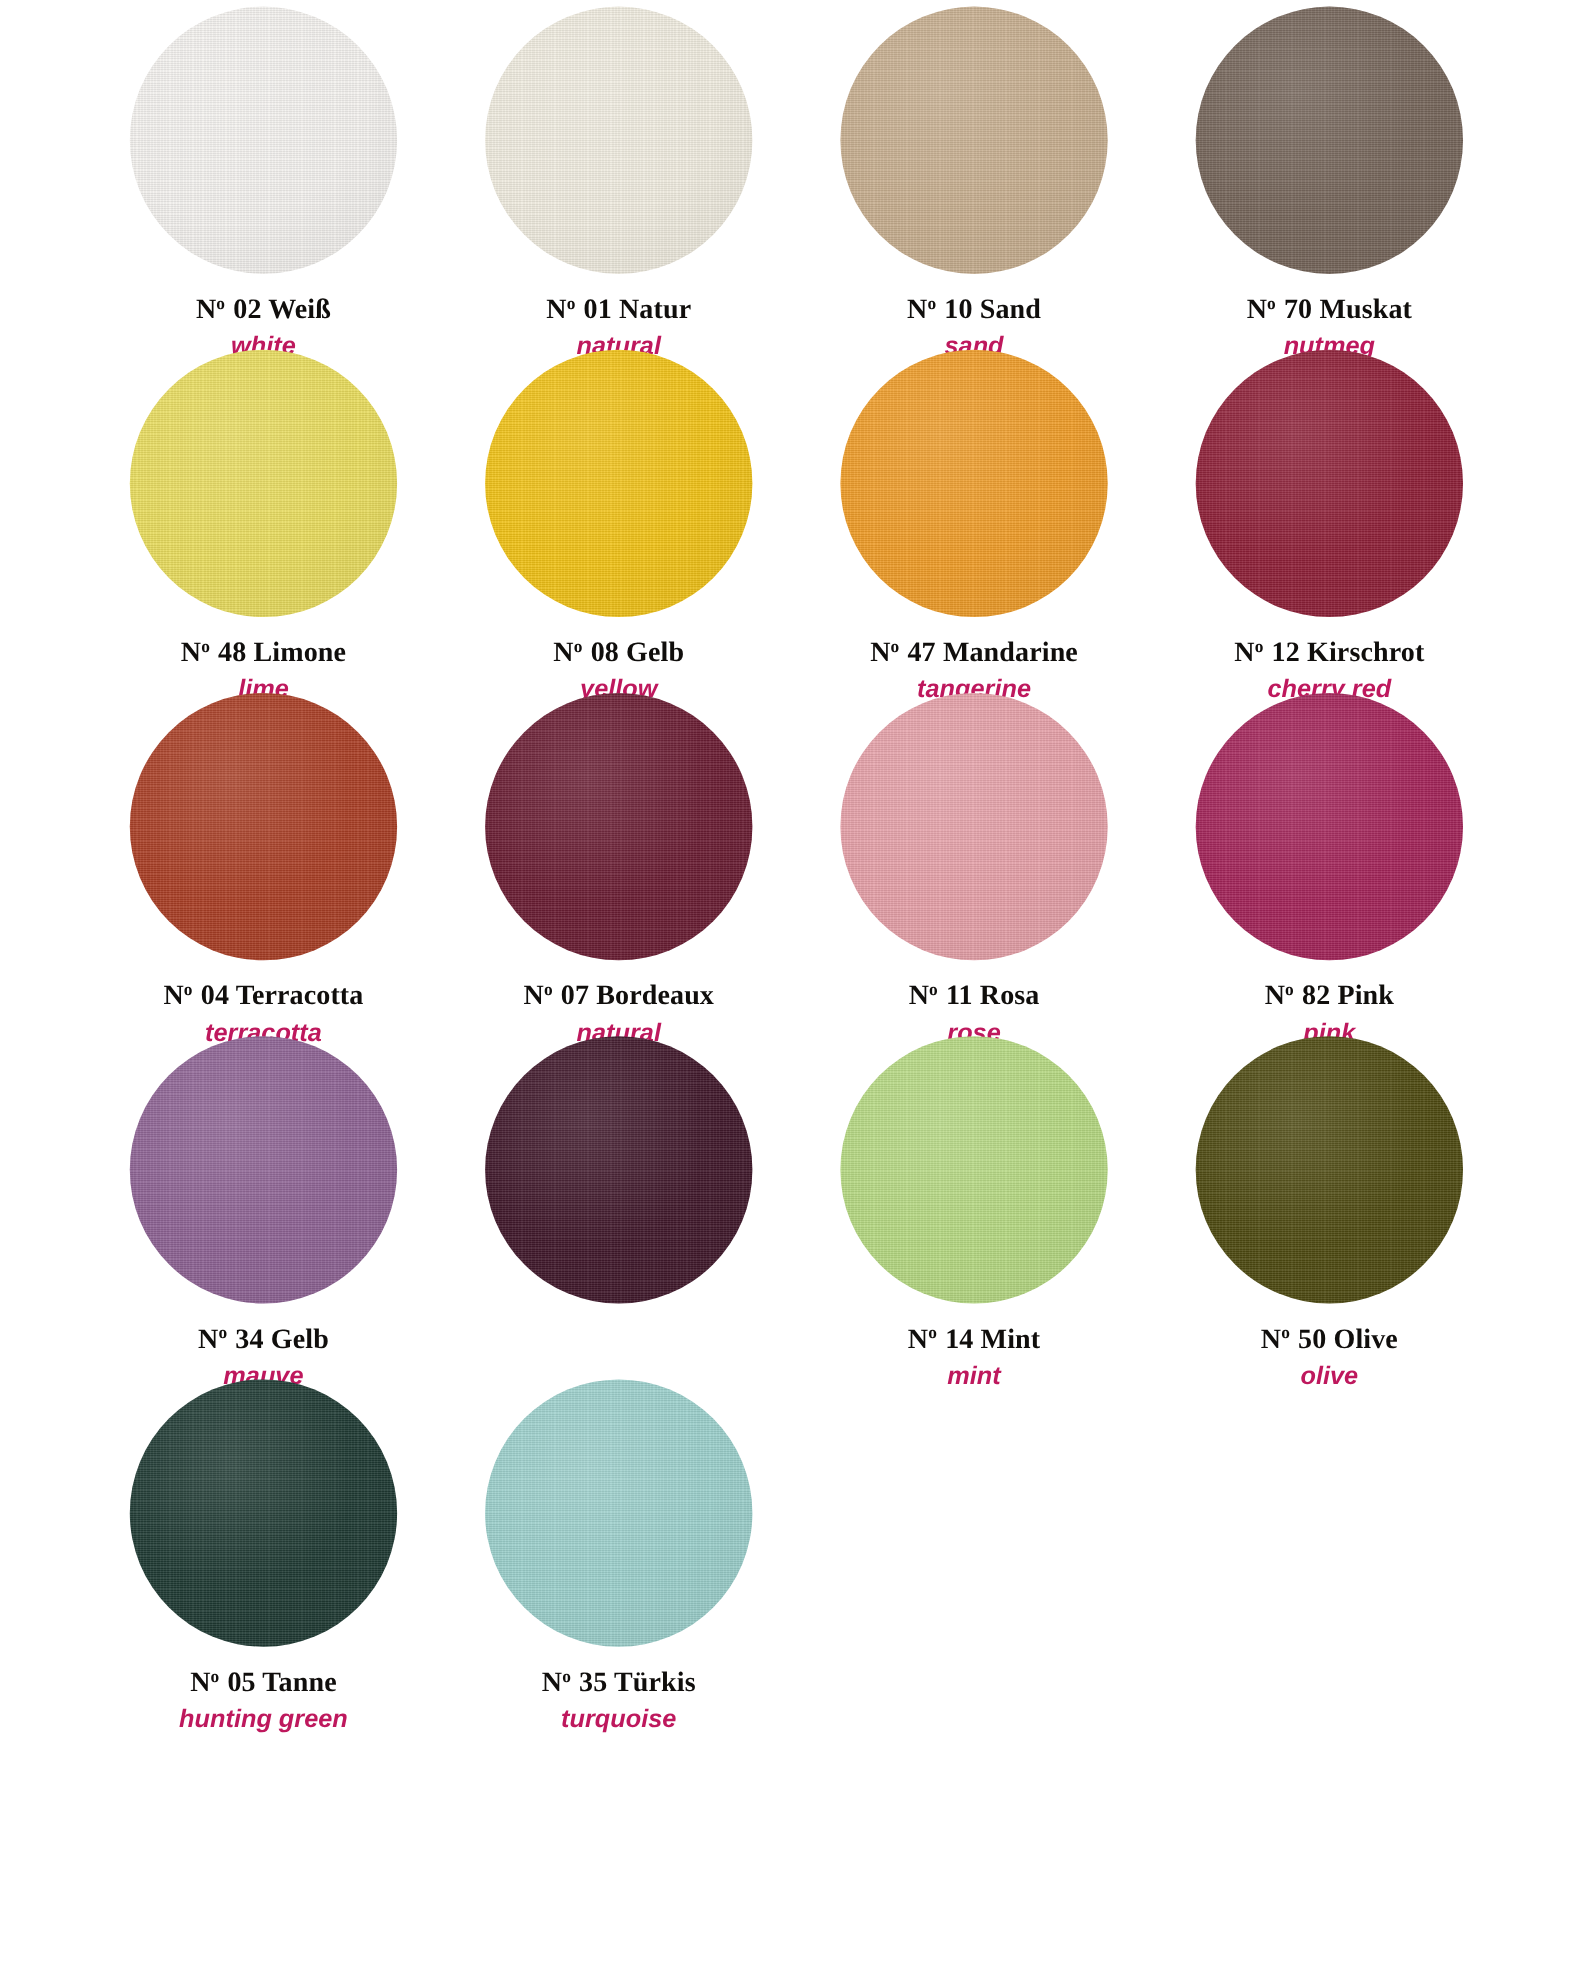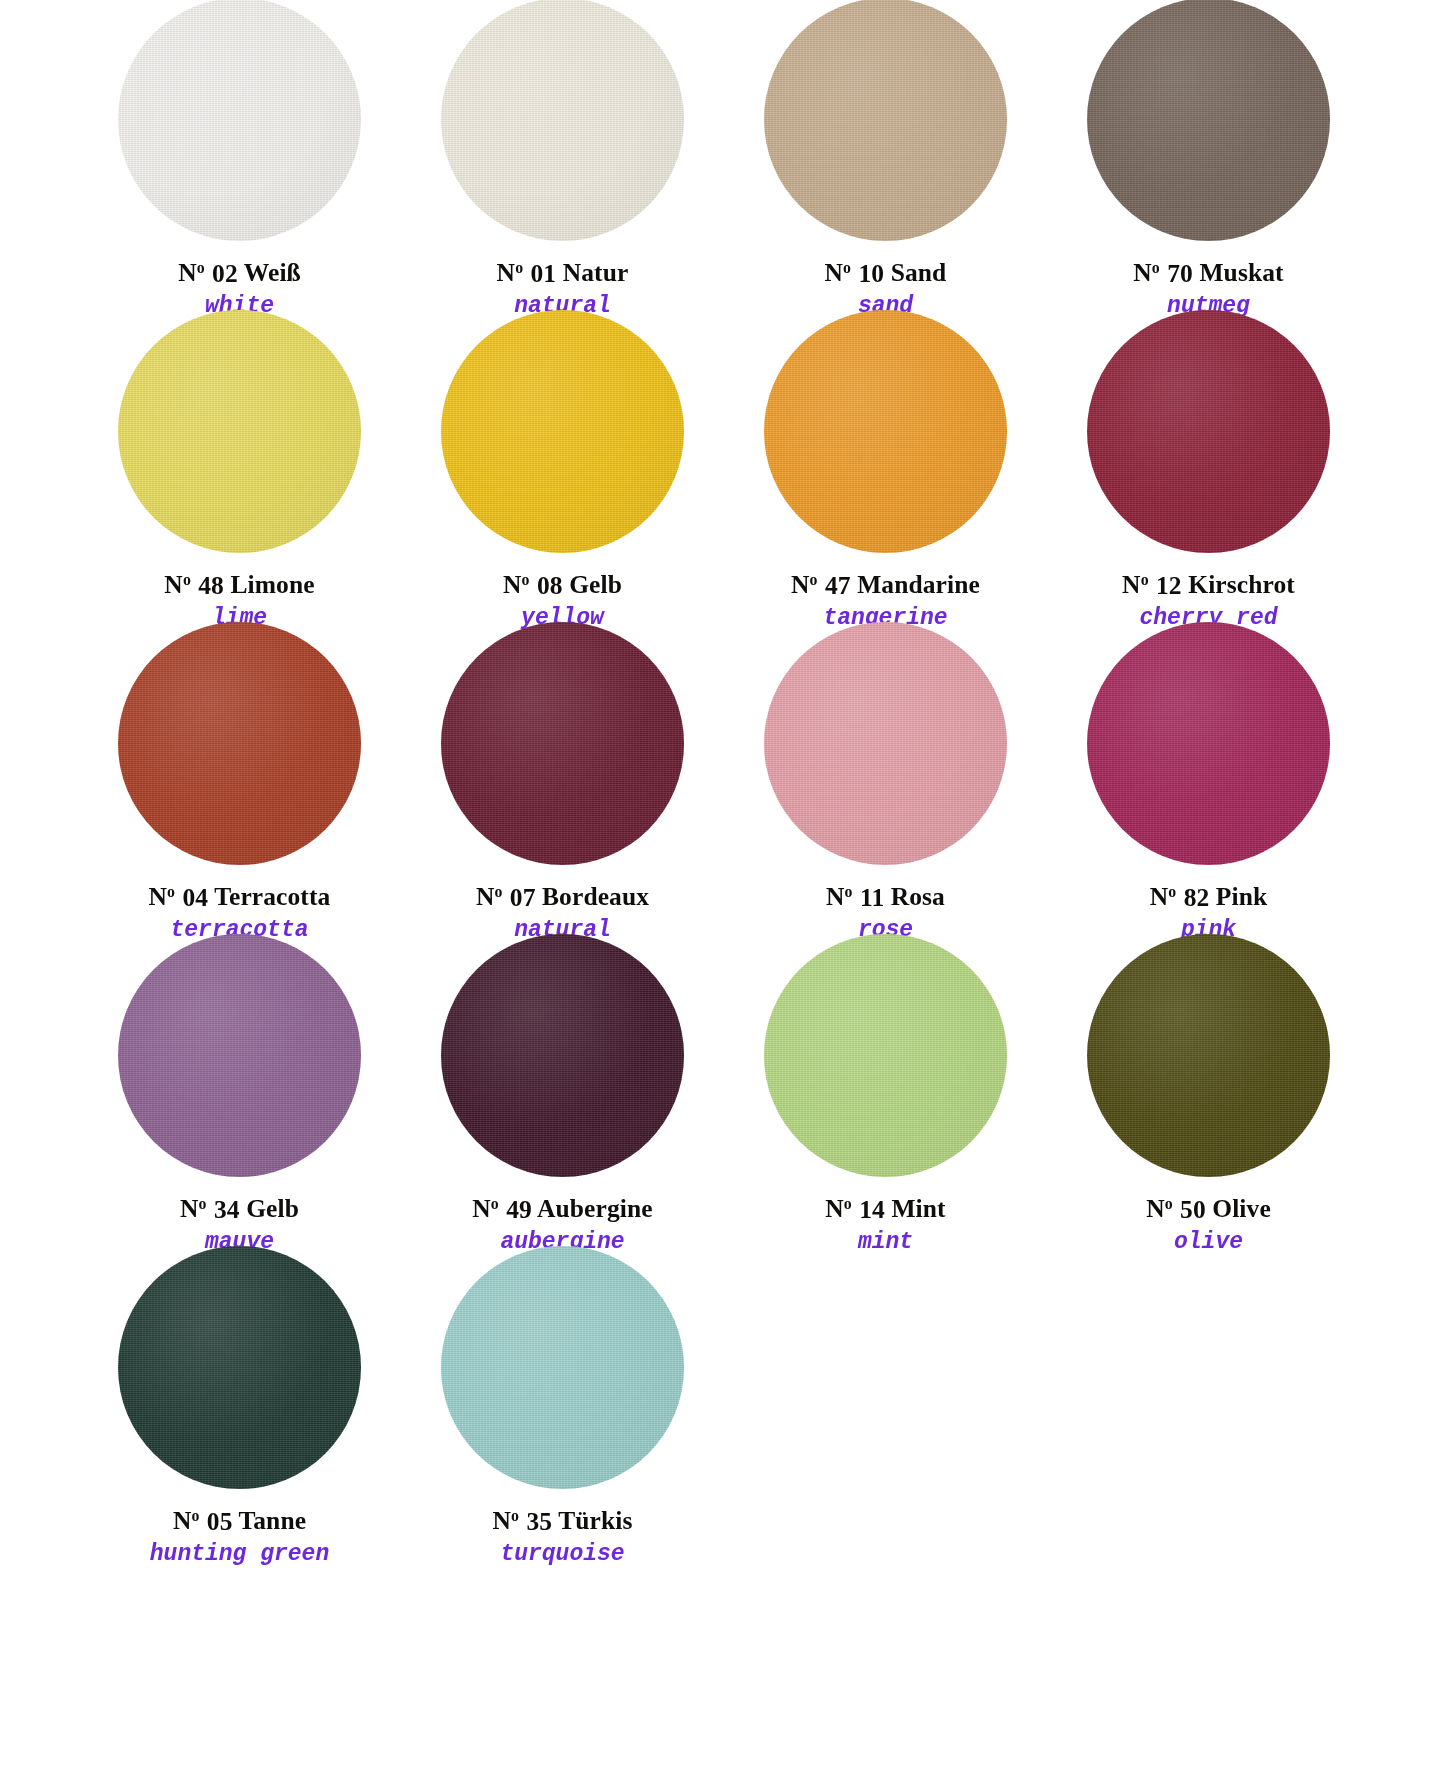--- a/index.html
+++ b/index.html
@@ -29,21 +29,21 @@
     grid-template-rows: repeat(5, 312px);
     column-gap: 0px;
     row-gap: 0px;
     width: 1292px;
   }
 
   .cell {
     display: flex;
     flex-direction: column;
     align-items: center;
-    justify-content: flex-end;
+    justify-content: flex-start;
   }
 
   .swatch-wrap {
     width: 100%;
     display: flex;
     justify-content: center;
   }
 
   .swatch {
     width: 243px;
@@ -108,25 +108,25 @@
     font-size: 0.62em;
     vertical-align: 0.52em;
     letter-spacing: 0;
   }
   .name-de .num {
     margin-left: 1px;
   }
 
   .name-en {
     margin-top: 9px;
-    font-family: Liberation Mono, monospace;
+    font-family: Liberation Sans, sans-serif;
     font-style: italic;
     font-weight: 700;
     font-size: 23px;
-    color: #6d28d9;
+    color: #be185d;
     white-space: nowrap;
   }
 
   .footer-rule {
     position: absolute;
     left: 0;
     right: 0;
     bottom: 0;
     height: 10px;
     background: #ffffff;
@@ -251,24 +251,20 @@
         </div>
         <div class="labels">
           <div class="name-de"><span class="no">N</span><span class="ord">o</span> <span class="num">34</span> <span class="nm">Gelb</span></div>
           <div class="name-en">mauve</div>
         </div>
       </div>
       <div class="cell">
         <div class="swatch-wrap">
           <div class="swatch" style="background-color: rgb(64, 24, 43);"></div>
         </div>
-        <div class="labels">
-          <div class="name-de"><span class="no">N</span><span class="ord">o</span> <span class="num">49</span> <span class="nm">Aubergine</span></div>
-          <div class="name-en">aubergine</div>
-        </div>
       </div>
       <div class="cell">
         <div class="swatch-wrap">
           <div class="swatch" style="background-color: rgb(181, 216, 130);"></div>
         </div>
         <div class="labels">
           <div class="name-de"><span class="no">N</span><span class="ord">o</span> <span class="num">14</span> <span class="nm">Mint</span></div>
           <div class="name-en">mint</div>
         </div>
       </div>

